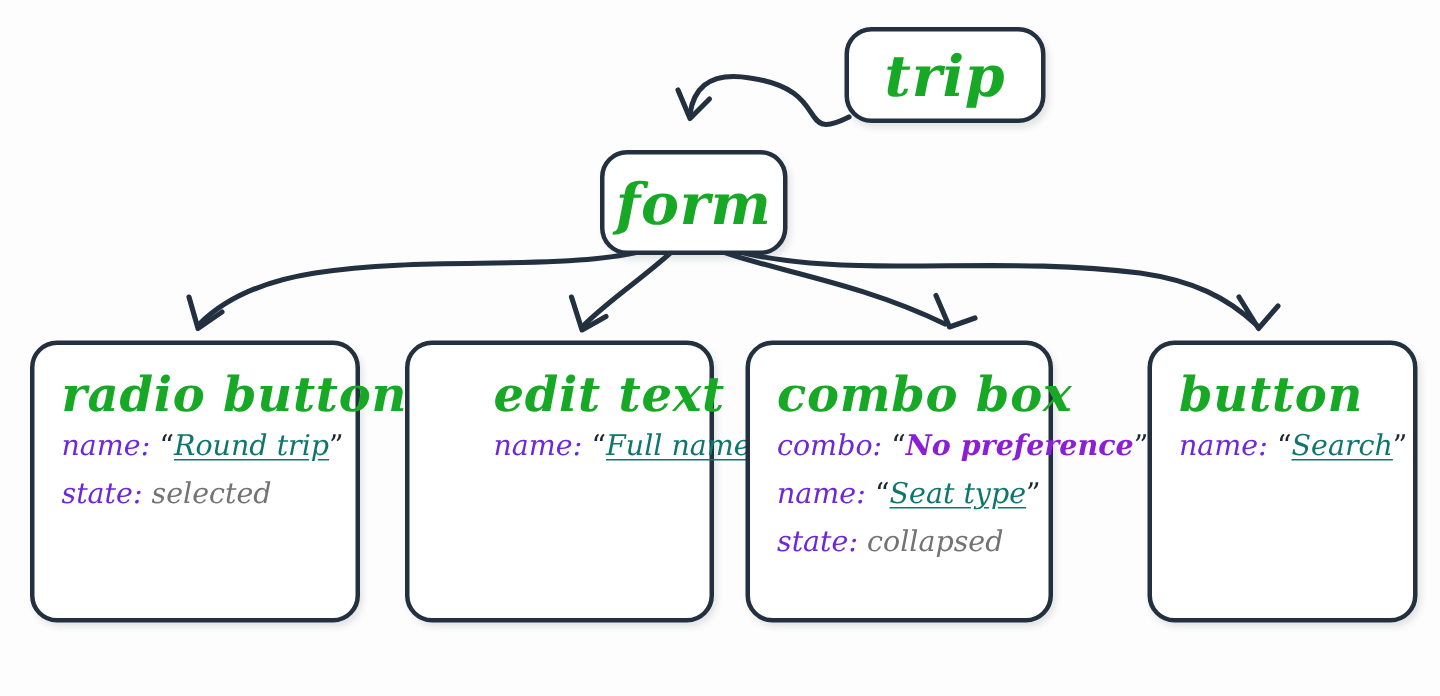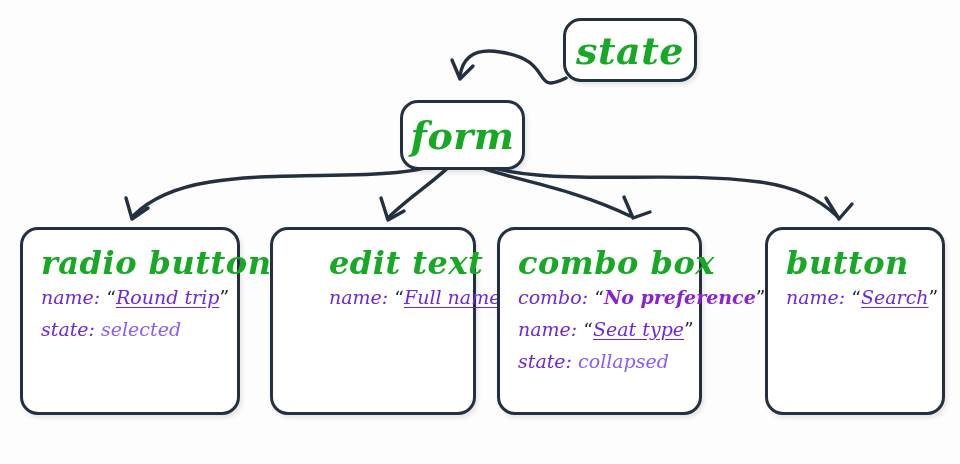--- a/index.html
+++ b/index.html
@@ -70,31 +70,31 @@
     margin-bottom: 13px;
   }
   .prop-key {
     color: #6d28d9;
   }
   .quote {
     color: #1b2733;
     font-style: normal;
   }
   .val-link {
-    color: #6d28d9;
+    color: #0f766e;
     text-decoration: underline;
     text-underline-offset: 3px;
     font-style: italic;
   }
   .val-strong {
     color: #8b1fd6;
     font-weight: bold;
   }
   .val-plain {
-    color: #8b5cf6;
+    color: #737373;
   }
 </style>
 </head>
 <body>
 
 <div id="canvas">
 
   <svg id="edges" viewBox="0 0 960 464" xmlns="http://www.w3.org/2000/svg">
     <g fill="none" stroke="#22303f" stroke-width="3.4" stroke-linecap="round" stroke-linejoin="round">
 
@@ -110,21 +110,21 @@
 
       <path d="M 459 157 C 490 178 560 182 630 216"></path>
       <path d="M 624 197 L 633 218 L 650 212"></path>
 
       <path d="M 459 157 C 540 192 650 168 760 182 C 795 187 818 198 838 217"></path>
       <path d="M 826 198 L 839 219 L 852 204"></path>
     </g>
   </svg>
 
   <div class="node node-root" style="left:563px; top:18px; width:134px; height:64px;">
-    <span class="title title-root">state</span>
+    <span class="title title-root">trip</span>
   </div>
 
   <div class="node node-root" style="left:400px; top:100px; width:125px; height:70px;">
     <span class="title title-root">form</span>
   </div>
 
   <div class="node" style="left:20px; top:227px; width:220px; height:188px;">
     <div class="title title-leaf">radio button</div>
     <ul class="prop-list">
       <li class="prop">

